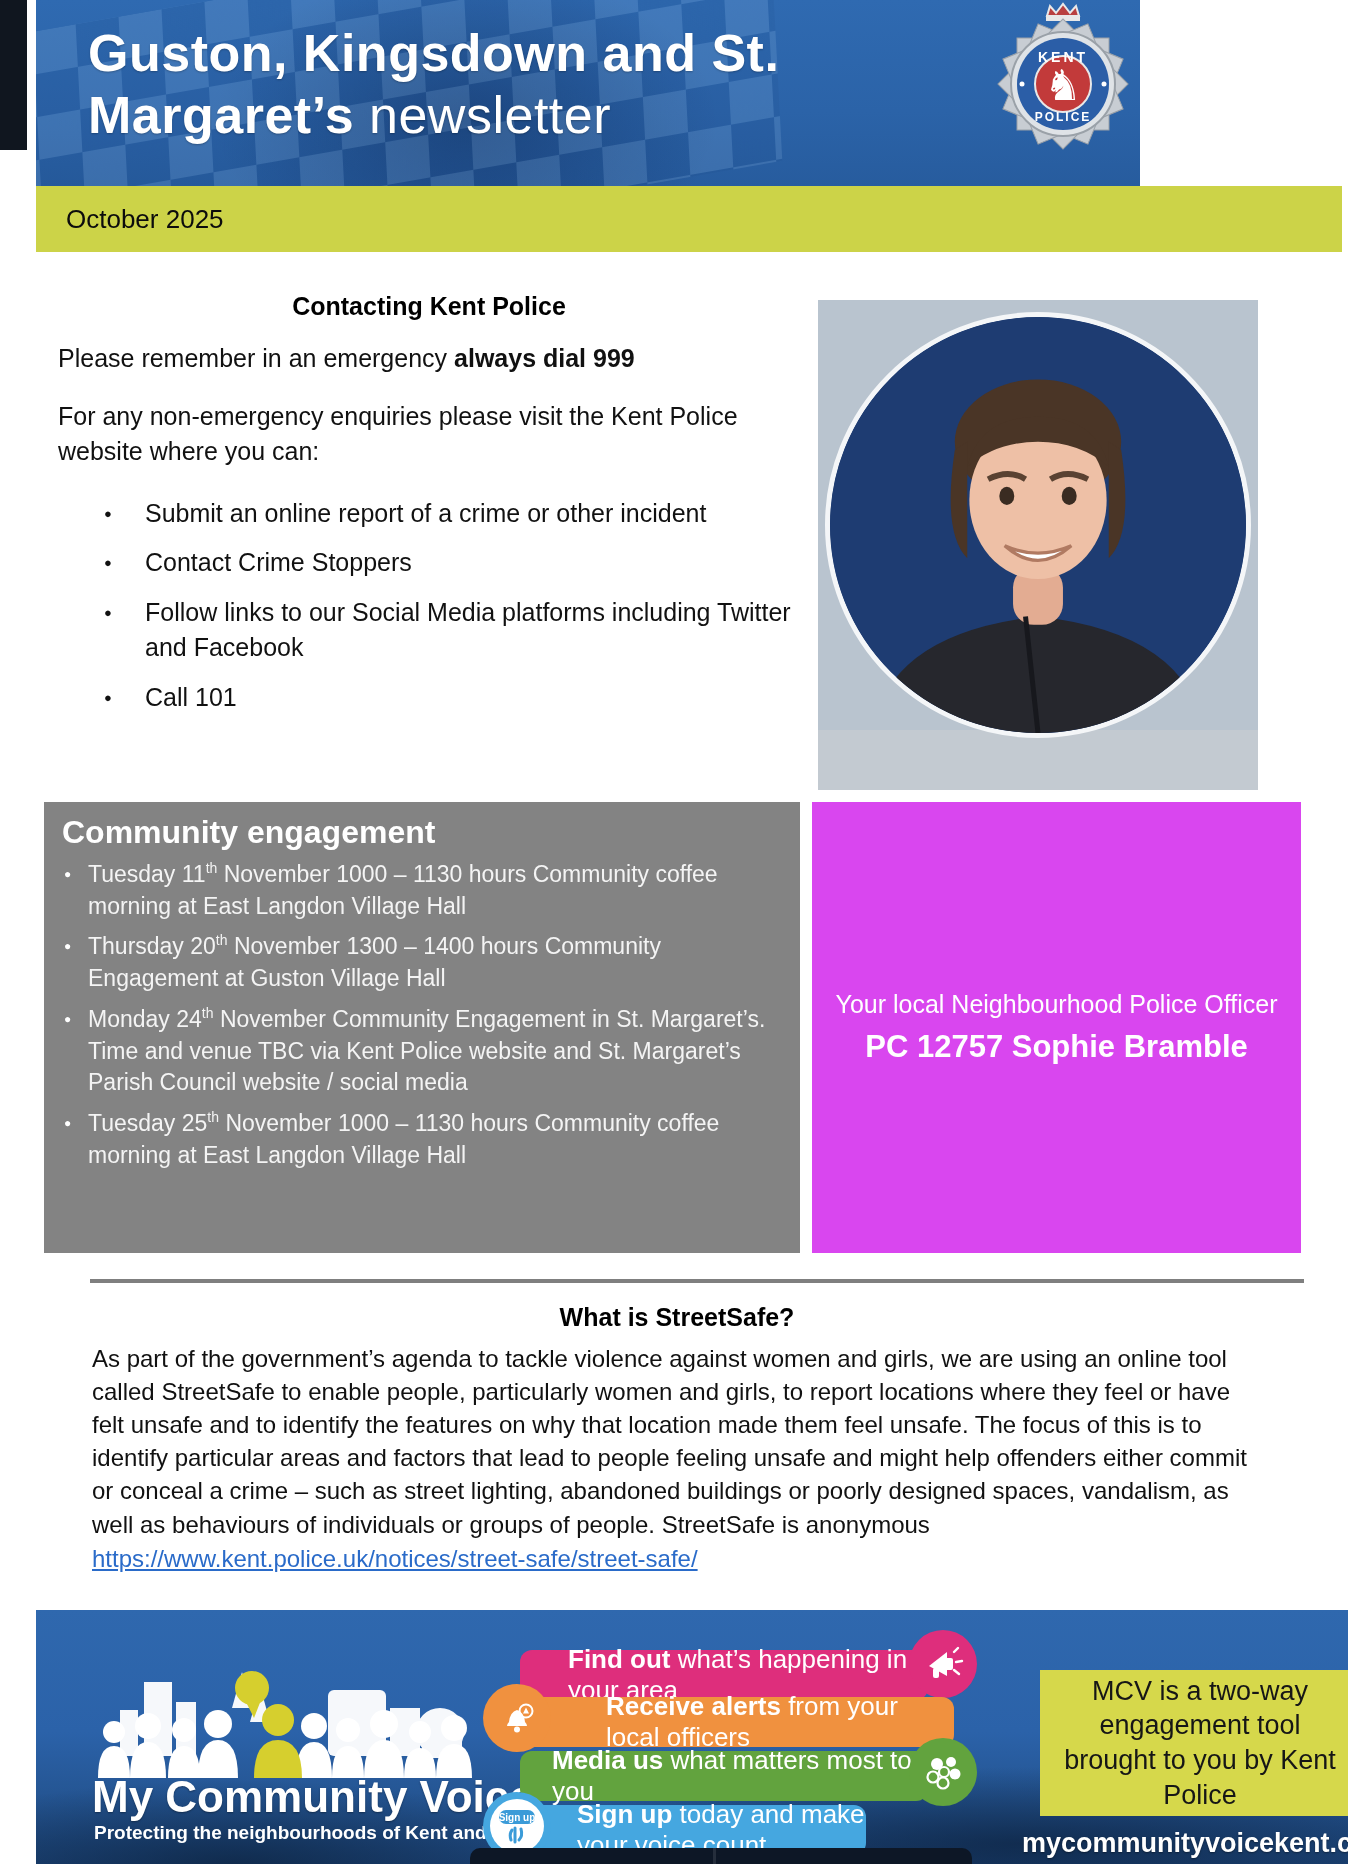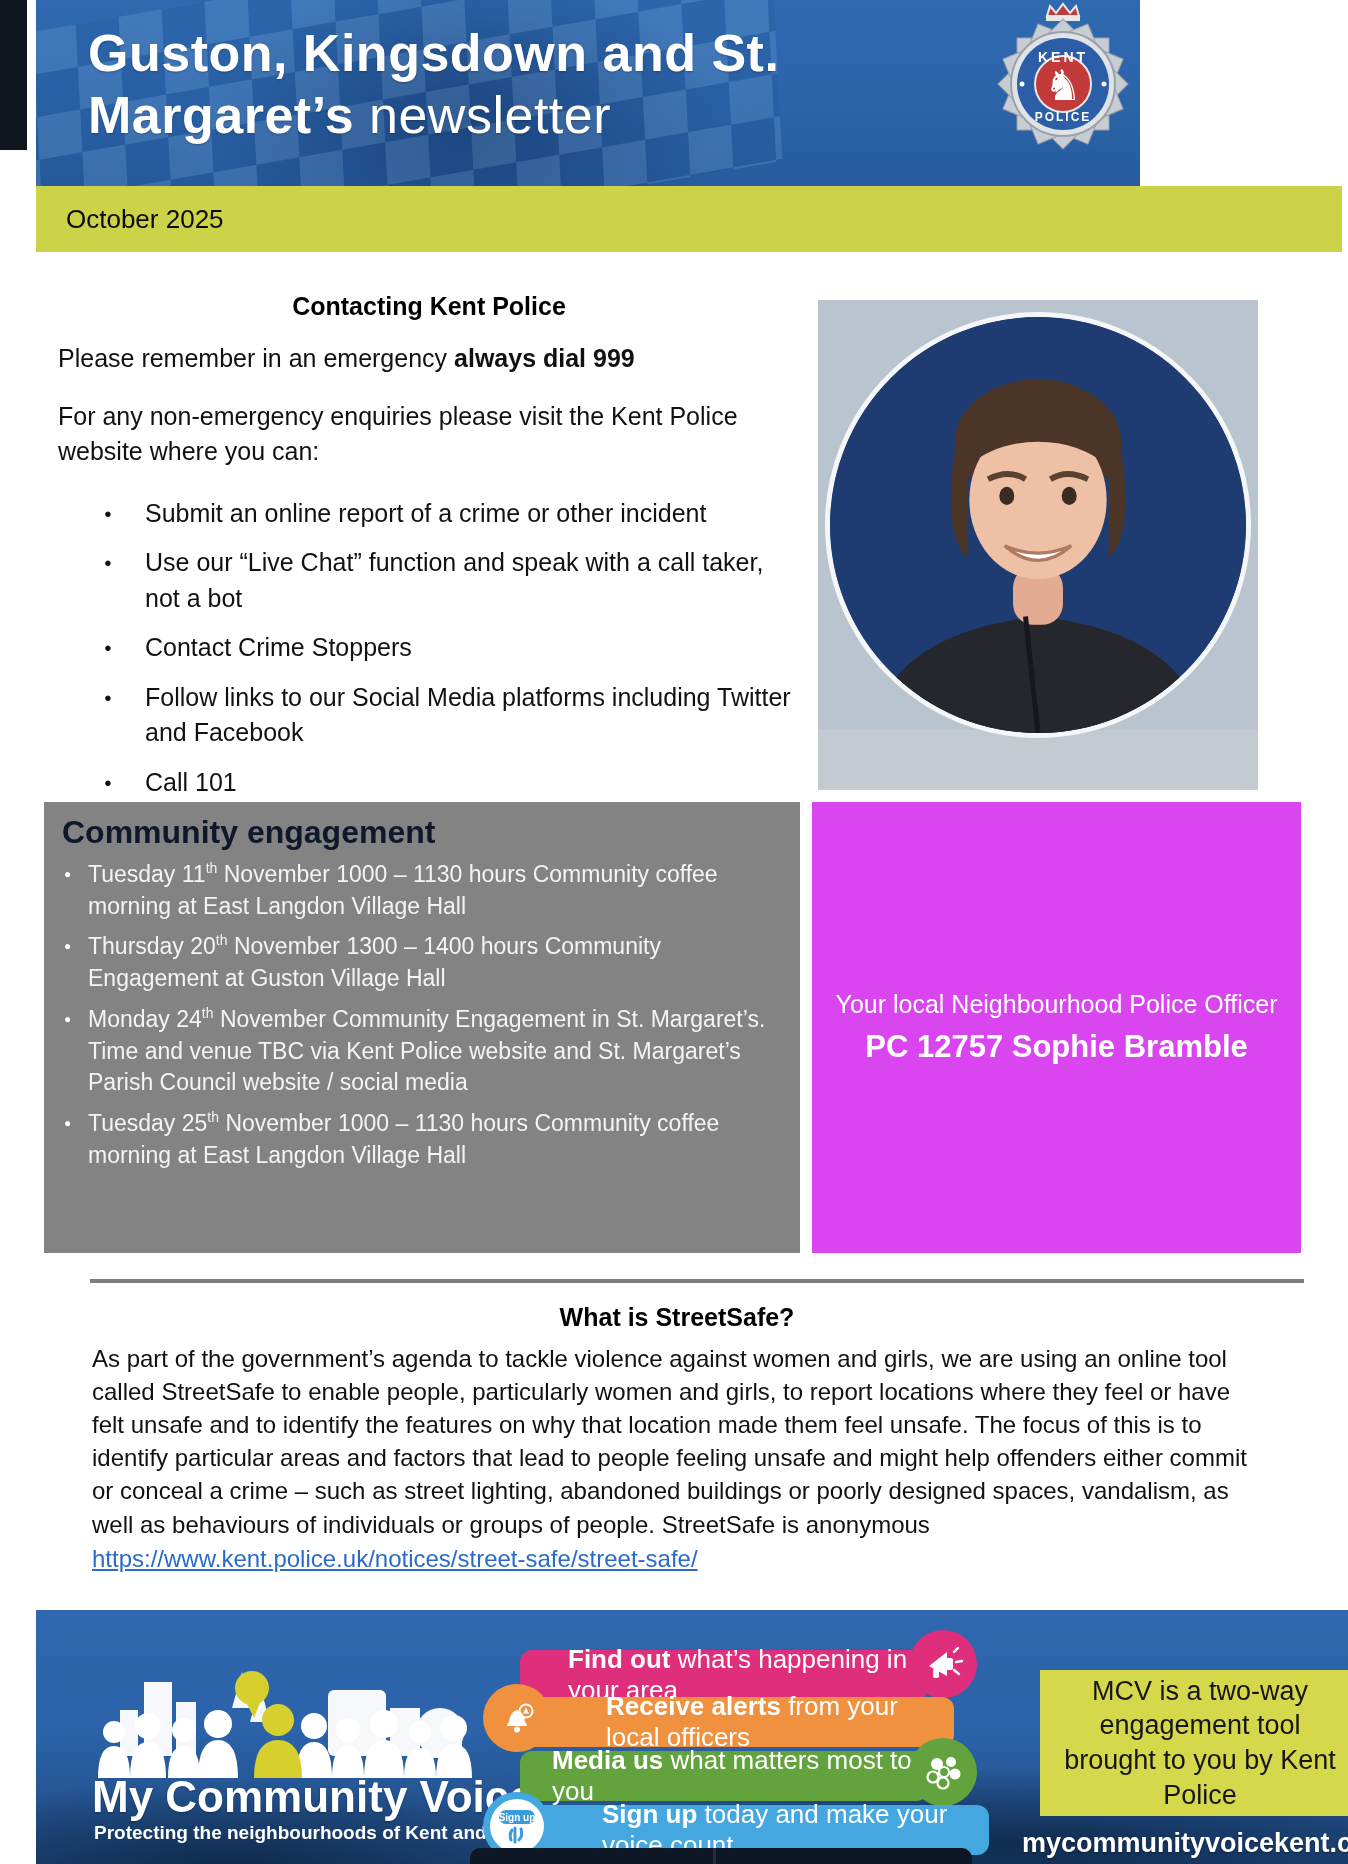--- a/index.html
+++ b/index.html
@@ -49,21 +49,21 @@
   .photo-circle {
     position:absolute; left:7px; top:12px; width:426px; height:426px; border-radius:50%;
     background:#1e3c72; border:5px solid #f4f6f8; overflow:hidden;
   }
   .photo-under { position:absolute; left:0; bottom:0; width:100%; height:60px; background:#c3cad1; }
   
   .gray-box {
     position:absolute; left:44px; top:802px; width:756px; height:451px;
     background:#838383; color:#f4f4f4; padding:12px 18px 8px 18px; overflow:hidden;
   }
-  .gray-box h2 { font-size:32px; font-weight:bold; color:#0f172a; margin-bottom:8px; }
+  .gray-box h2 { font-size:32px; font-weight:bold; color:#ffffff; margin-bottom:8px; }
   .event-list { list-style:none; }
   .event-list li { position:relative; padding-left:26px; font-size:23px; line-height:1.38; margin-bottom:9px; }
   .event-list li::before { content:"●"; position:absolute; left:2px; top:7px; font-size:12px; color:#fff; }
   .event-list sup { font-size:14px; }
   
   .teal-box {
     position:absolute; left:812px; top:802px; width:489px; height:451px; background:#d946ef;
     display:flex; flex-direction:column; align-items:center; justify-content:center; gap:10px;
     color:#fff; text-align:center;
   }
@@ -84,21 +84,21 @@
       linear-gradient(180deg,#2f68ae 0%, #2b62a9 48%, #255694 72%, #1c4478 100%);
   }
   .mcv-logo { position:absolute; left:56px; top:56px; }
   .mcv-title { position:absolute; left:56px; top:162px; color:#fff; font-weight:bold; font-size:44px; text-shadow:0 1px 2px rgba(0,0,0,.35); }
   .mcv-sub { position:absolute; left:58px; top:212px; color:#fff; font-weight:bold; font-size:19px; }
   .ribbon { position:absolute; height:50px; border-radius:12px; color:#fff; font-size:26px; display:flex; align-items:center; }
   .ribbon .txt b { font-weight:bold; }
   .rb-pink  { left:484px; top:40px;  width:408px; background:#de2e7c; padding-left:48px; }
   .rb-orange{ left:478px; top:87px;  width:440px; background:#f0913f; padding-left:92px; }
   .rb-green { left:484px; top:141px; width:408px; background:#62a33e; padding-left:32px; }
-  .rb-blue  { left:478px; top:195px; width:475px; background:#45a7e0; padding-left:88px; }
+  .rb-blue  { left:478px; top:195px; width:352px; background:#45a7e0; padding-left:63px; }
   .rcircle { position:absolute; width:68px; height:68px; border-radius:50%; display:flex; align-items:center; justify-content:center; }
   .rc-pink  { left:873px; top:20px;  background:#de2e7c; }
   .rc-orange{ left:447px; top:74px;  background:#f0913f; }
   .rc-green { left:873px; top:128px; background:#62a33e; }
   .rc-blue  { left:447px; top:182px; background:#45a7e0; }
   .mcv-box {
     position:absolute; left:1004px; top:60px; width:320px; height:146px; background:#d6d84b;
     display:flex; align-items:center; justify-content:center; text-align:center;
     font-size:27px; line-height:1.28; color:#161616; padding:6px 10px;
   }
@@ -146,21 +146,20 @@
 <div class="infobar">
   <div>October 2025</div>
 </div>
 
 <div class="contact-col">
   <h2>Contacting Kent Police</h2>
   <p><span>Please remember in an emergency </span><b>always dial 999</b></p>
   <p class="cando">For any non-emergency enquiries please visit the Kent Police website where you can:</p>
   <ul class="contact-list">
     <li>Submit an online report of a crime or other incident</li>
-    <li>Use our “Live Chat” function and speak with a call taker, not a bot</li>
     <li>Contact Crime Stoppers</li>
     <li>Follow links to our Social Media platforms including Twitter and Facebook</li>
     <li>Call 101</li>
   </ul>
 </div>
 
 <div class="photo-box">
   <div class="photo-under"></div>
   <div class="photo-circle">
     <svg width="416" height="416" viewBox="0 0 100 100">

